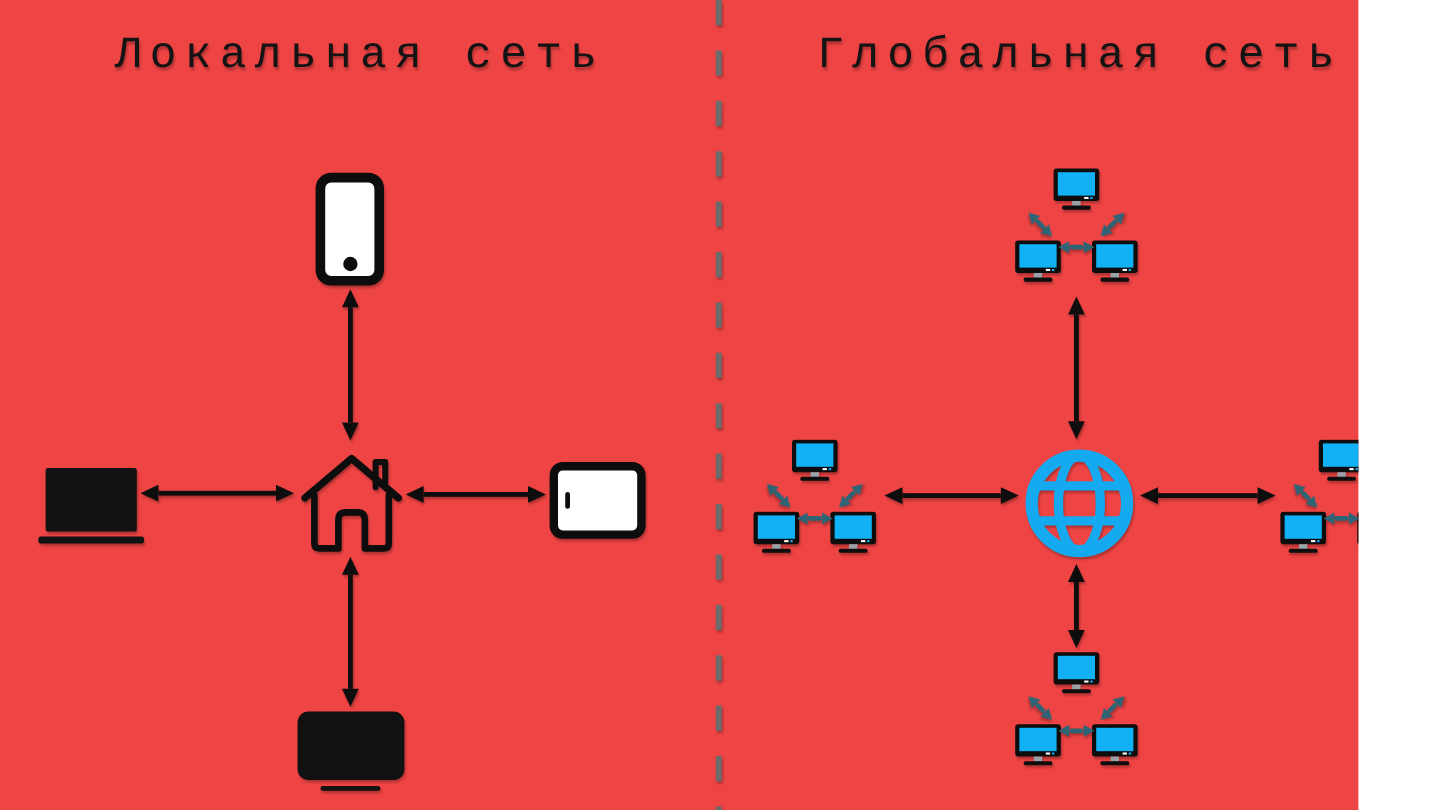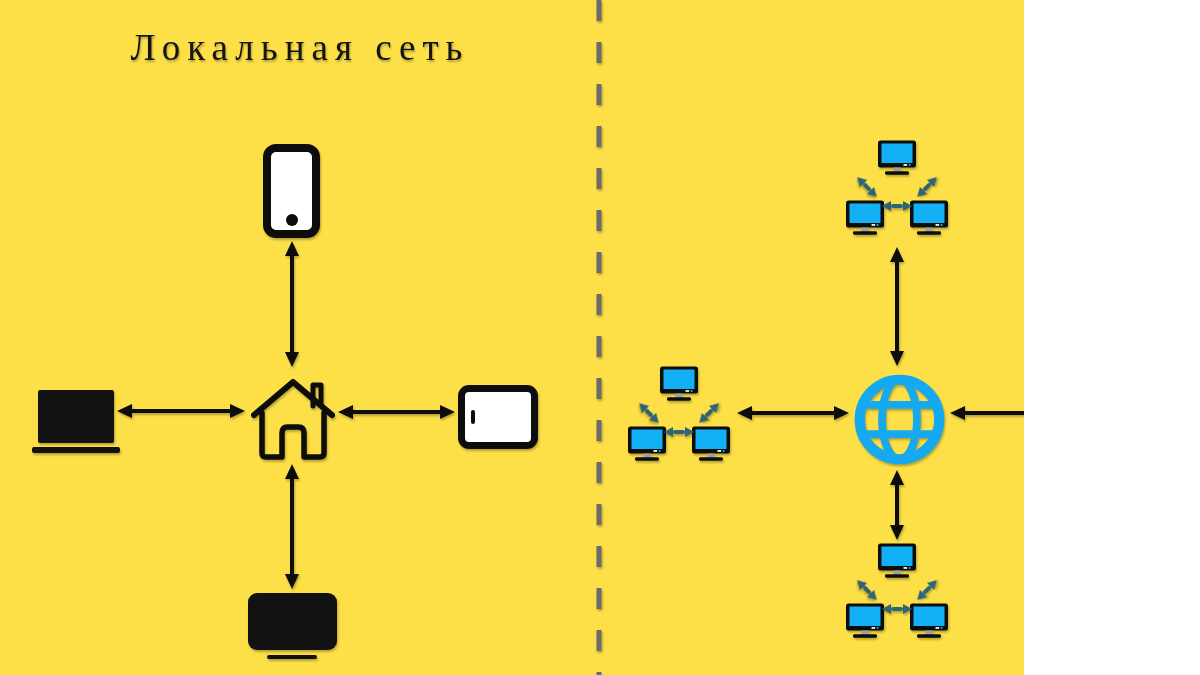--- a/index.html
+++ b/index.html
@@ -1,17 +1,17 @@
 <!DOCTYPE html>
 <html style="--black: #0d0d0d; --accent_blue: #15a9f0; --screen_blue: #12b0f5; --teal: #2d6577; --divider_gray: #6b6b6b; --background: #ffffff;"><head>
 <meta charset="utf-8">
 <style>
   html,body{margin:0;padding:0;background:#fff;}
-  .canvas{position:relative;width:1024px;height:675px;background:#fde047;overflow:hidden;
-          font-family:Liberation Serif, serif;}
+  .canvas{position:relative;width:1132px;height:675px;background:#ef4444;overflow:hidden;
+          font-family:Liberation Mono, monospace;}
   .panel{position:absolute;top:0;width:600px;height:675px;}
   .panel.left{left:0;} .panel.right{left:600px;}
   .title{position:absolute;top:26px;left:0;width:100%;text-align:center;
          font-size:37px;font-weight:500;color:#141414;letter-spacing:7px;
          text-shadow:1px 2px 2px rgba(0,0,0,0.28);white-space:nowrap;}
   .shadowed{filter:drop-shadow(1px 2px 1px rgba(0,0,0,0.28));}
   .icon{position:absolute;}
 
   
   .arrow-h{position:absolute;height:4px;background:var(--black);}
@@ -104,20 +104,21 @@
       </g>
     </svg>
 
     <div class="arrow-v shadowed" style="left:290px;top:256px;height:96px"></div>
     <div class="arrow-v shadowed" style="left:290px;top:479px;height:95px"></div>
     <div class="arrow-h shadowed" style="left:132px;top:409px;width:98px"></div>
     <div class="arrow-h shadowed" style="left:353px;top:410px;width:87px"></div>
   </div>
 
   <div class="panel right">
+    <div class="title">Глобальная сеть</div>
 
     <svg class="icon shadowed" style="left:251px;top:371px" width="97" height="97" viewBox="0 0 100 100">
       <g fill="none" stroke="var(--accent_blue)">
         <circle cx="50" cy="50" r="41" stroke-width="10.5"></circle>
         <ellipse cx="50" cy="50" rx="18" ry="41" stroke-width="8"></ellipse>
         <line x1="11.5" y1="35" x2="88.5" y2="35" stroke-width="8"></line>
         <line x1="11.5" y1="65" x2="88.5" y2="65" stroke-width="8"></line>
       </g>
     </svg>
 

